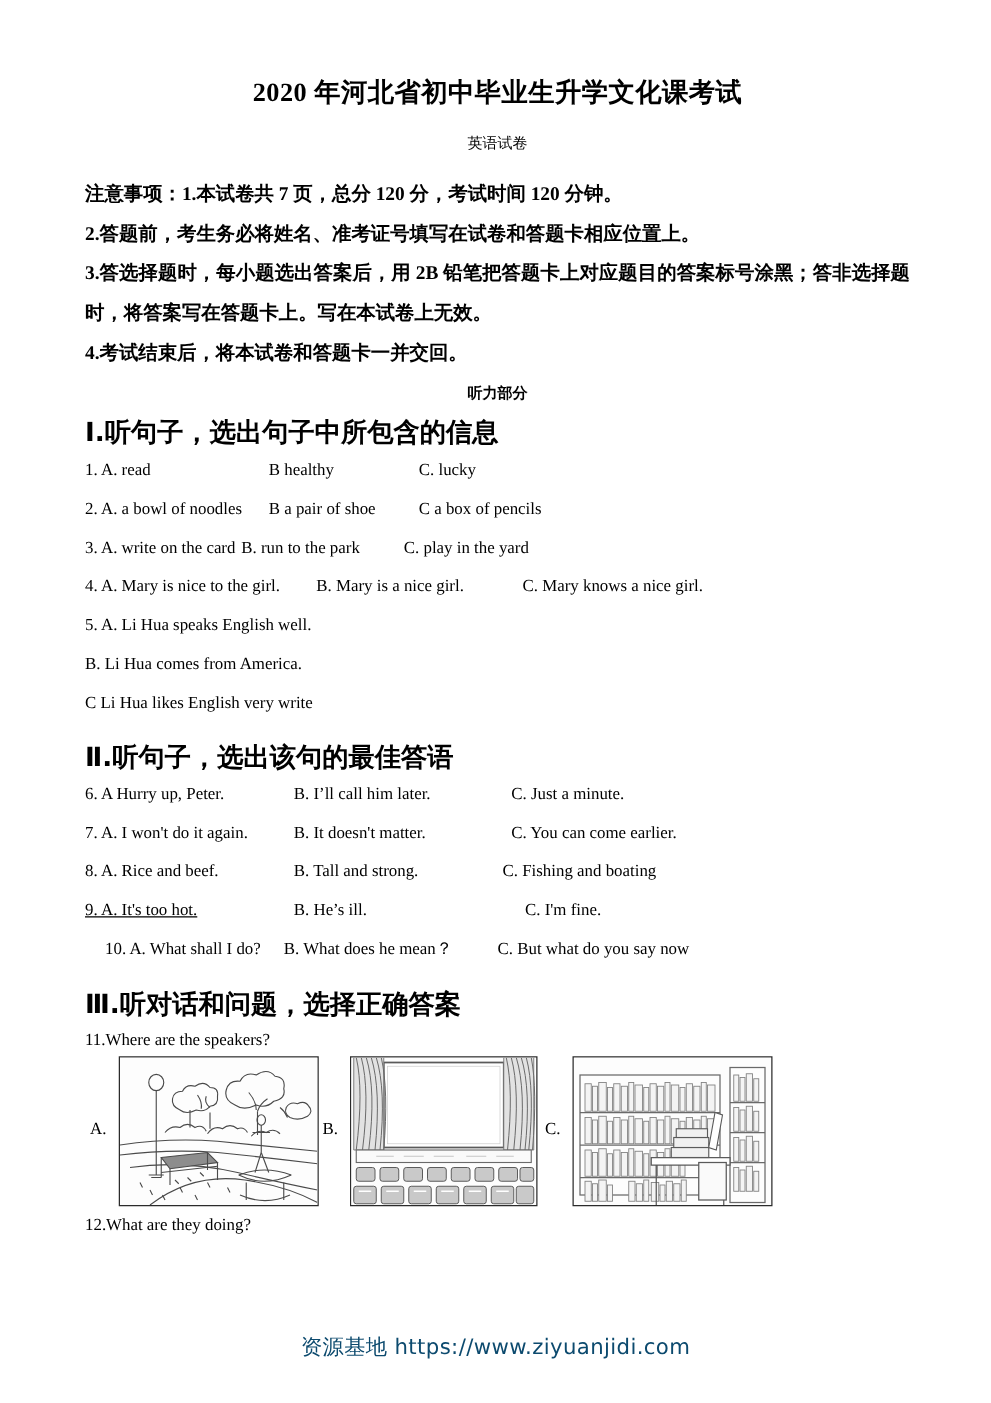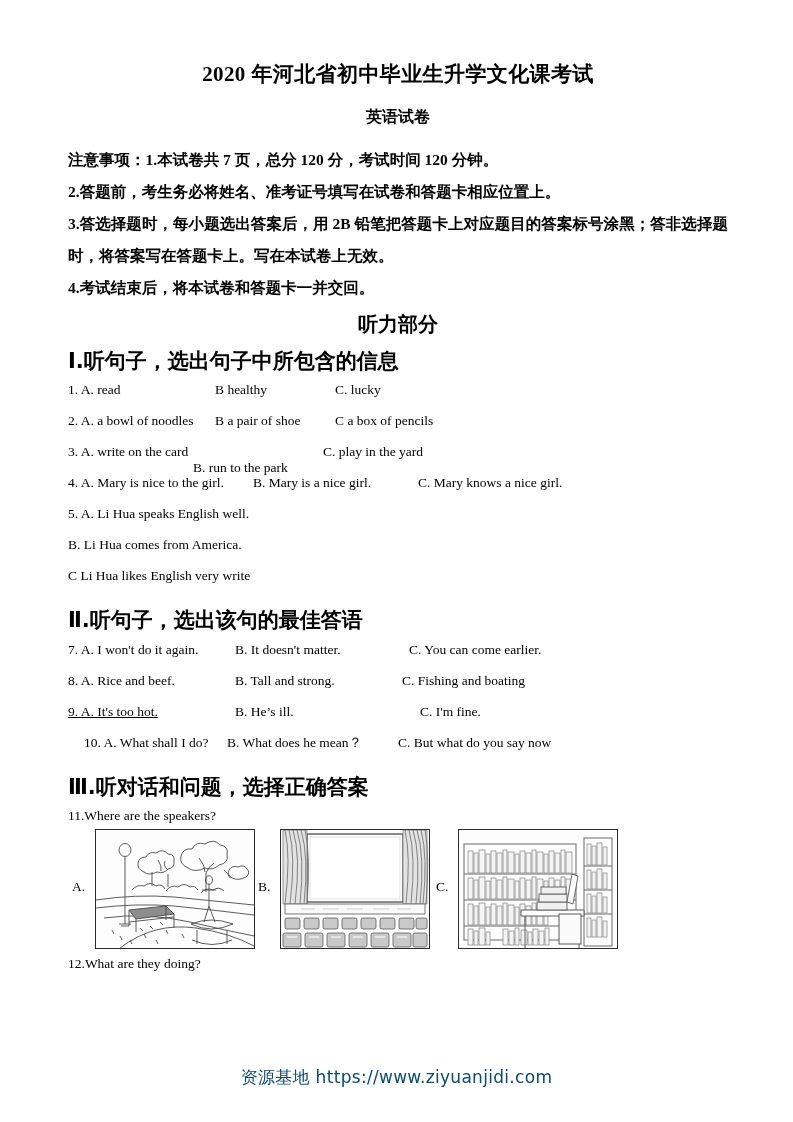--- a/index.html
+++ b/index.html
@@ -32,22 +32,22 @@
   .doc-title {
     text-align: center;
     font-weight: bold;
     font-size: 21px;
     letter-spacing: 0.4px;
     margin: 0 0 20px 0;
     line-height: 1.2;
   }
   .doc-subtitle {
     text-align: center;
-    font-weight: bold;
-    font-size: 16px;
+    font-weight: normal;
+    font-size: 12px;
     margin: 0 0 18px 0;
     line-height: 1.2;
   }
 
   
   .notice {
     font-weight: bold;
     font-size: 15.5px;
     line-height: 2.06;
     margin: 0;
@@ -55,21 +55,21 @@
   .notice p {
     margin: 0;
     text-align: justify;
     text-justify: inter-ideograph;
   }
 
   
   .part-title {
     text-align: center;
     font-weight: bold;
-    font-size: 20px;
+    font-size: 12px;
     margin: 7px 0 9px 0;
     font-family: "DejaVu Sans", "Liberation Sans", sans-serif;
   }
 
   
   .sec-head {
     font-weight: bold;
     font-size: 21px;
     margin: 6px 0 8px 0;
     font-family: "DejaVu Sans", "Liberation Sans", sans-serif;
@@ -163,21 +163,21 @@
     </div>
 
     <div class="q-row">
       <span class="opt" style="left:0px;">2. A. a bowl of noodles</span>
       <span class="opt" style="left:147px;">B a pair of shoe</span>
       <span class="opt" style="left:267px;">C a box of pencils</span>
     </div>
 
     <div class="q-row">
       <span class="opt" style="left:0px;">3. A. write on the card</span>
-      <span class="opt" style="left:125px;margin-top:16px;">B. run to the park</span>
+      <span class="opt" style="left:125px;">B. run to the park</span>
       <span class="opt" style="left:255px;">C. play in the yard</span>
     </div>
 
     <div class="q-row">
       <span class="opt" style="left:0px;">4. A. Mary is nice to the girl.</span>
       <span class="opt" style="left:185px;">B. Mary is a nice girl.</span>
       <span class="opt" style="left:350px;">C. Mary knows a nice girl.</span>
     </div>
 
     <div class="q-line">
@@ -185,20 +185,25 @@
     </div>
     <div class="q-line">
       <span class="opt" style="left:0px;">B. Li Hua comes from America.</span>
     </div>
     <div class="q-line">
       <span class="opt" style="left:0px;">C Li Hua likes English very write</span>
     </div>
 
     <div class="sec-head">Ⅱ.听句子，选出该句的最佳答语</div>
 
+    <div class="q-row">
+      <span class="opt" style="left:0px;">6. A Hurry up, Peter.</span>
+      <span class="opt" style="left:167px;">B. I’ll call him later.</span>
+      <span class="opt" style="left:341px;">C. Just a minute.</span>
+    </div>
 
     <div class="q-row">
       <span class="opt" style="left:0px;">7. A. I won't do it again.</span>
       <span class="opt" style="left:167px;">B. It doesn't matter.</span>
       <span class="opt" style="left:341px;">C. You can come earlier.</span>
     </div>
 
     <div class="q-row">
       <span class="opt" style="left:0px;">8. A. Rice and beef.</span>
       <span class="opt" style="left:167px;">B. Tall and strong.</span>

